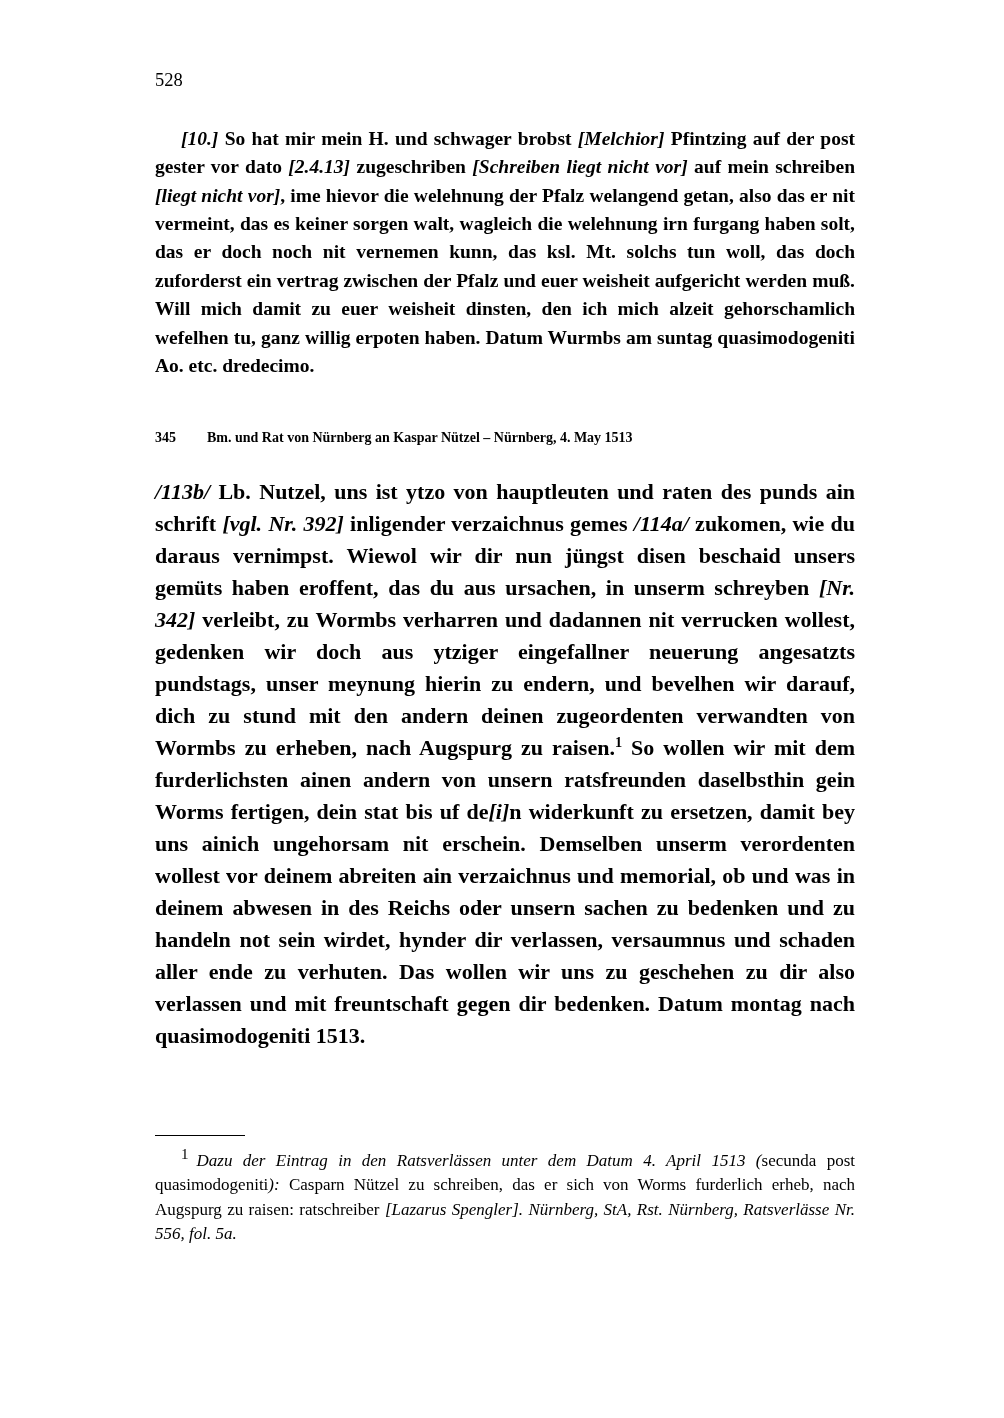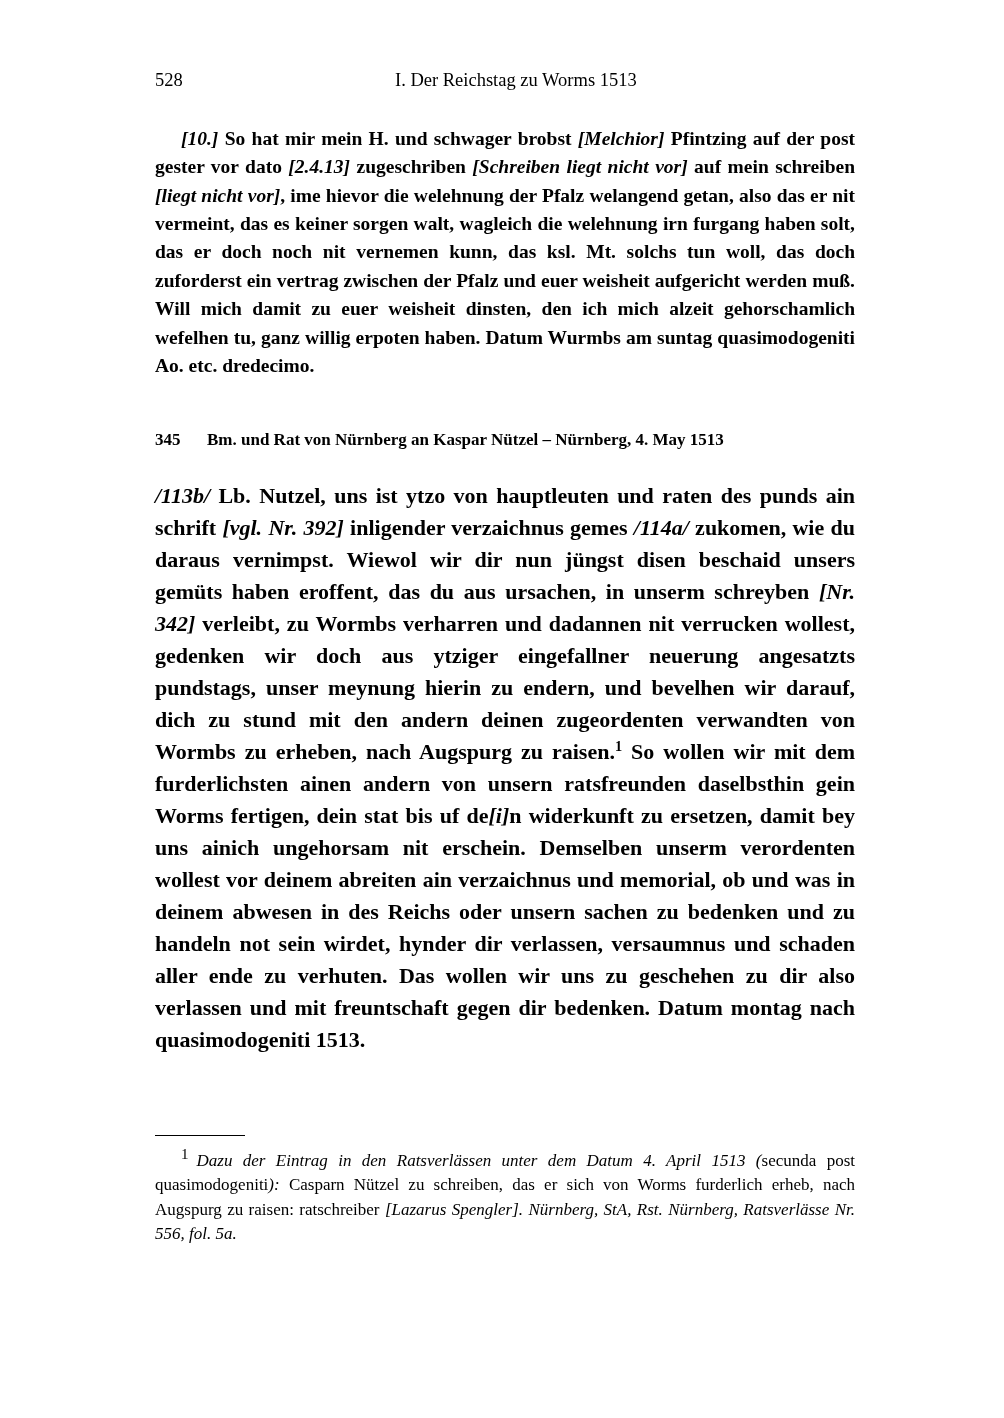--- a/index.html
+++ b/index.html
@@ -58,21 +58,21 @@
   }
   .para-indent {
     text-indent: 26px;
   }
   .it { font-style: italic; }
   
   .section-head {
     display: flex;
     align-items: center;
     font-weight: bold;
-    font-size: 17px;
+    font-size: 14px;
     margin-top: 50px;
     margin-bottom: 30px;
   }
   .section-head .num {
     width: 52px;
     flex: none;
   }
   .section-head .head-title {
     flex: 1;
   }
@@ -135,21 +135,20 @@
 </style>
 </head>
 <body>
 
 <div class="page">
 
   <div class="content">
 
     <div class="runhead">
       <span class="folio">528</span>
-      <span class="title">I. Der Reichstag zu Worms 1513</span>
     </div>
 
     <p class="para-indent">
       <span class="it">[10.]</span><span> So hat mir mein H. und schwager brobst </span><span class="it">[Melchior]</span><span> Pfintzing auf der post gester vor dato </span><span class="it">[2.4.13]</span><span> zugeschriben </span><span class="it">[Schreiben liegt nicht vor]</span><span> auf mein schreiben </span><span class="it">[liegt nicht vor]</span><span>, ime hievor die welehnung der Pfalz welangend getan, also das er nit vermeint, das es keiner sorgen walt, wagleich die welehnung irn furgang haben solt, das er doch noch nit vernemen kunn, das ksl. Mt. solchs tun woll, das doch zuforderst ein vertrag zwischen der Pfalz und euer weisheit aufgericht werden muß. Will mich damit zu euer weisheit dinsten, den ich mich alzeit gehorschamlich wefelhen tu, ganz willig erpoten haben. Datum Wurmbs am suntag quasimodogeniti Ao. etc. dredecimo.</span>
     </p>
 
     <div class="section-head">
       <span class="num">345</span>
       <span class="head-title">Bm. und Rat von Nürnberg an Kaspar Nützel – Nürnberg, 4. May 1513</span>
     </div>

